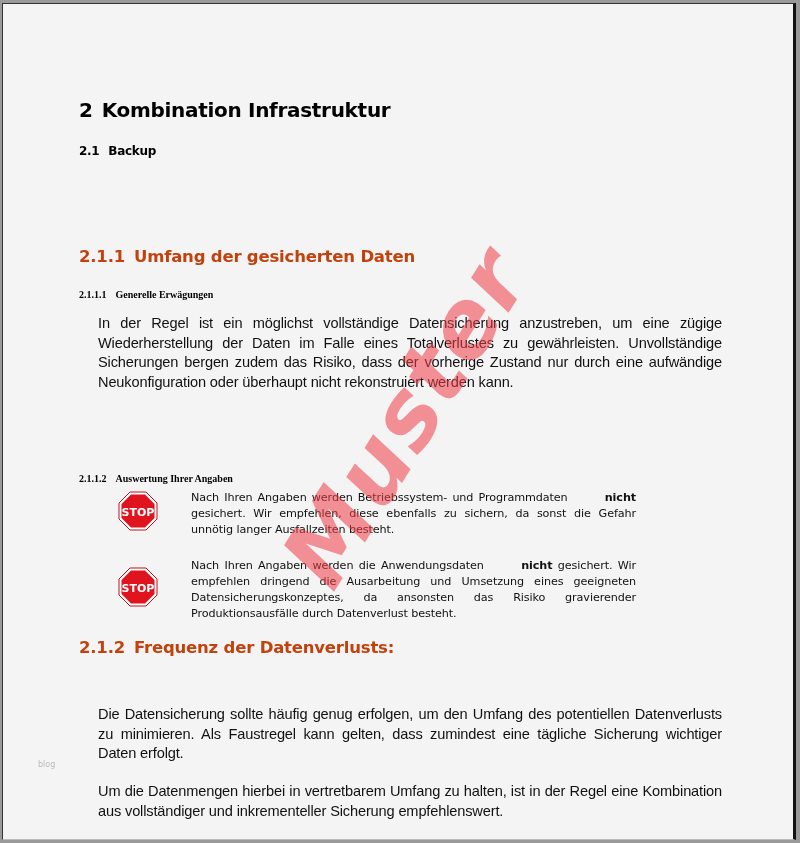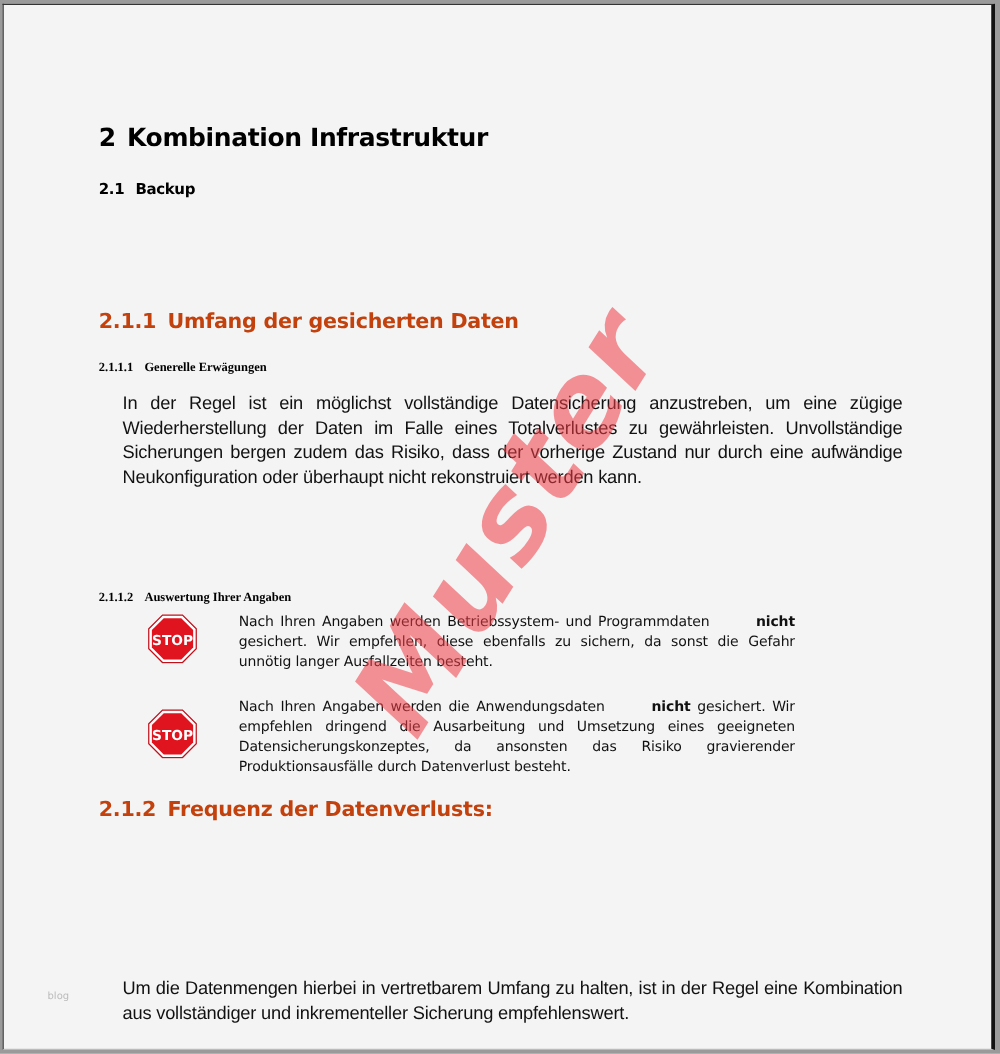--- a/index.html
+++ b/index.html
@@ -95,18 +95,19 @@
     </svg>
   </div>
   <div class="abs note-text" style="left:188px; top:554px;">
     <span>Nach Ihren Angaben werden die Anwendungsdaten </span><b>nicht</b><span> gesichert. Wir empfehlen dringend die Ausarbeitung und Umsetzung eines geeigneten Datensicherungskonzeptes, da ansonsten das Risiko gravierender Produktionsausfälle durch Datenverlust besteht.</span>
   </div>
 
   <div class="abs h3" style="left:76px; top:634px;">
     <span class="num">2.1.2</span><span>Frequenz der Datenverlusts:</span>
   </div>
 
+  <div class="abs body-text last-left" style="left:95px; top:701px;">Die Datensicherung sollte häufig genug erfolgen, um den Umfang des potentiellen Datenverlusts zu minimieren. Als Faustregel kann gelten, dass zumindest eine tägliche Sicherung wichtiger Daten erfolgt.</div>
   <div class="abs body-text last-left" style="left:95px; top:778px;">Um die Datenmengen hierbei in vertretbarem Umfang zu halten, ist in der Regel eine Kombination aus vollständiger und inkrementeller Sicherung empfehlenswert.</div>
 
-  <div class="abs blog-mark" style="left:35px; top:788px;">blog</div>
+  <div class="abs blog-mark" style="left:35px; top:756px;">blog</div>
 
   <div class="watermark">Muster</div>
 </div>
 
 </body></html>

